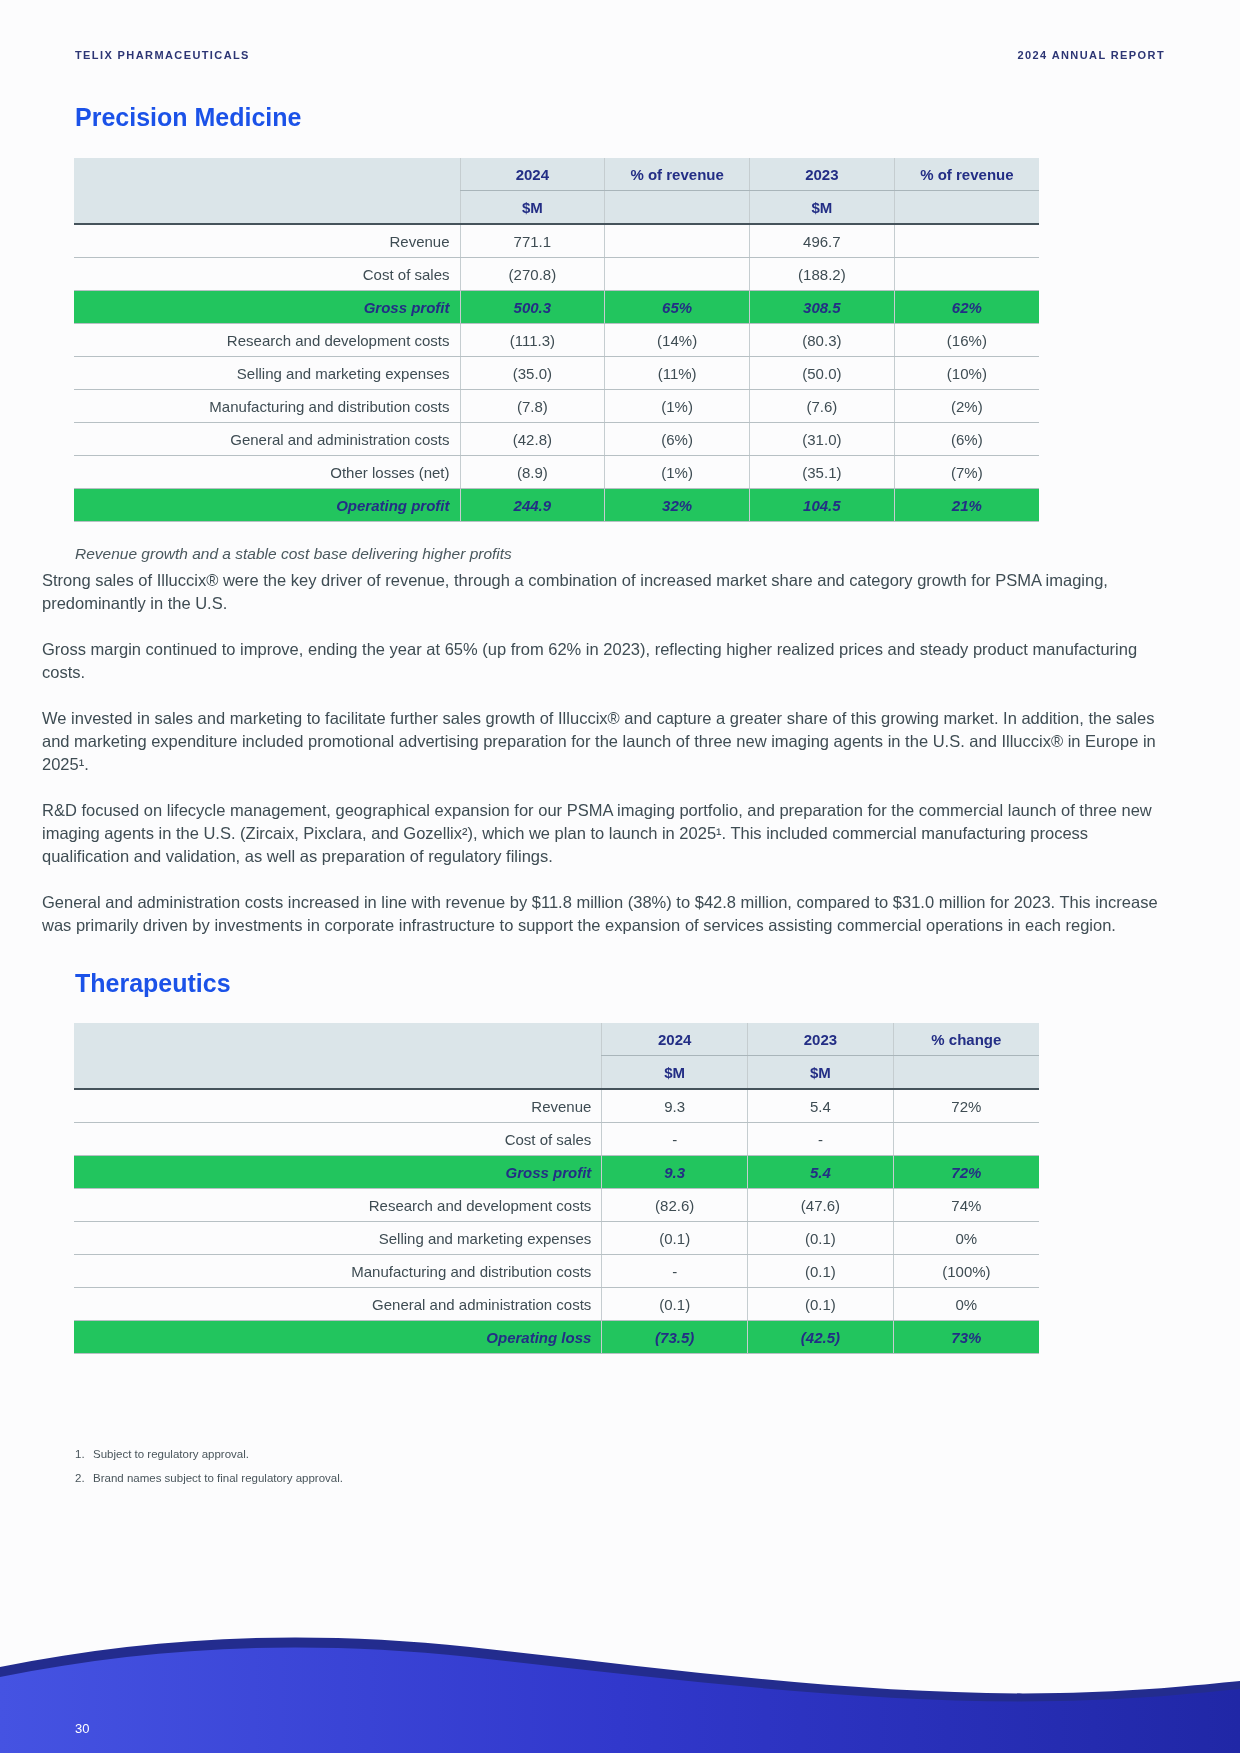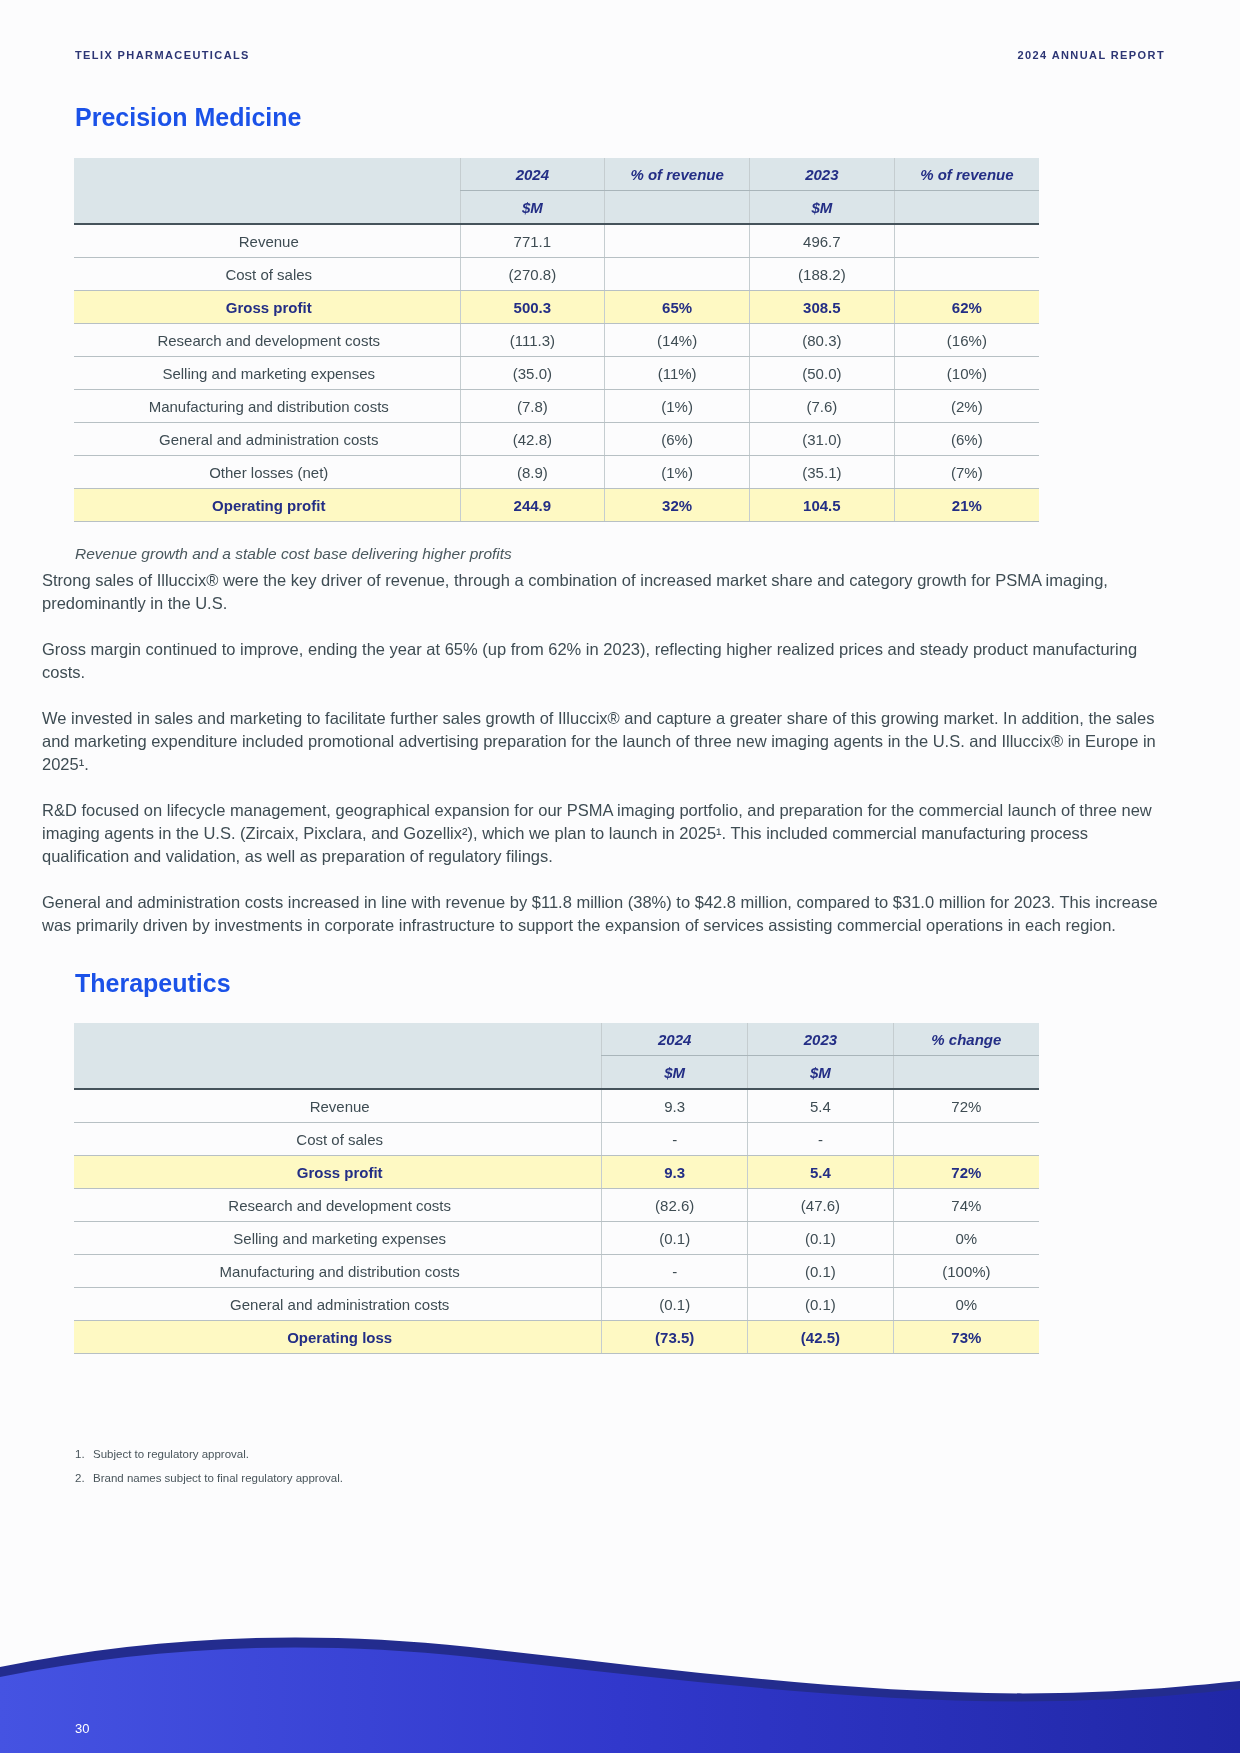--- a/index.html
+++ b/index.html
@@ -29,31 +29,31 @@
   .fin-table {
     border-collapse:collapse;
     margin:26px 0 0 74px;
     width:965px;
     font-size:15px;
     table-layout:fixed;
   }
   .fin-table th, .fin-table td { height:32px; padding:0 10px; }
   .fin-table thead th, .fin-table thead .corner { background:#dbe5e9; }
   .fin-table thead th {
-    color:#232e85; font-weight:700; font-style:italic;
+    color:#232e85; font-weight:700; 
   }
   .fin-table thead tr.hrow1 th { border-bottom:1px solid #a9b5ba; }
   .fin-table thead tr.hrow2 th { border-bottom:2px solid #45535b; }
   .fin-table thead .corner { border-bottom:2px solid #45535b; }
   .fin-table .vline { border-left:1px solid #c5cdd0; }
   .fin-table tbody td { border-bottom:1px solid #b7c0c4; }
-  .fin-table tbody td.lbl { text-align:center; padding-left:14px; }
+  .fin-table tbody td.lbl { text-align:right; padding-left:14px; }
   .fin-table tbody td.num { text-align:center; }
   .fin-table tbody tr.highlight td {
-    background:#fef9c3; color:#232e85; font-weight:700;
+    background:#22c55e; color:#232e85; font-weight:700;font-style:italic;
   }
   
   .t1 col.c-label { width:40%; }
   .t1 col.c-num { width:15%; }
   
   .t2 col.c-label { width:54.7%; }
   .t2 col.c-num { width:15.1%; }
   
   .subtitle-italic {
     margin:23px 75px 6px 75px;

